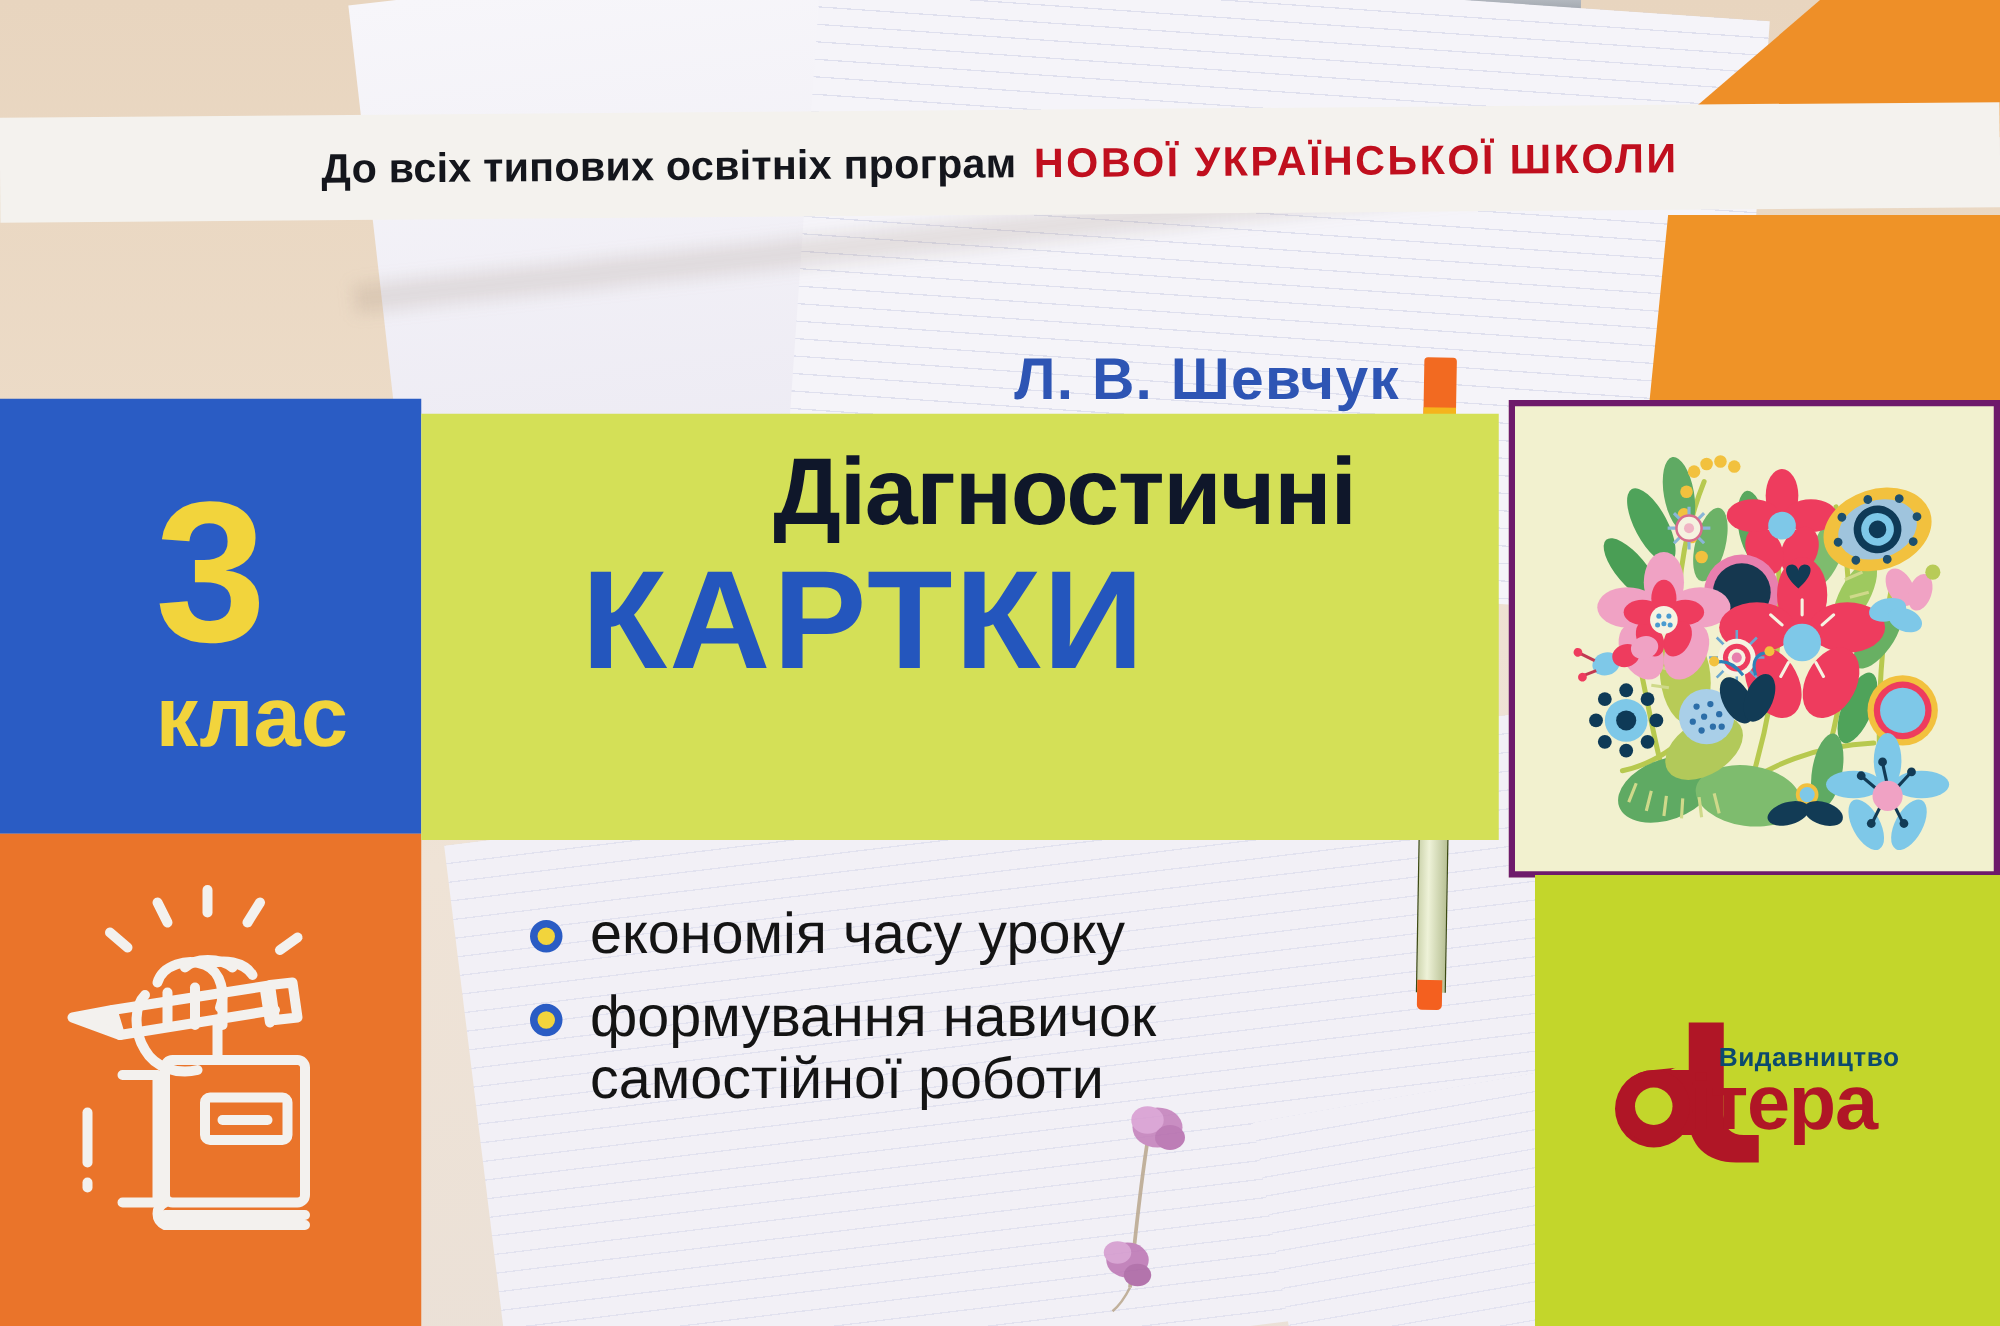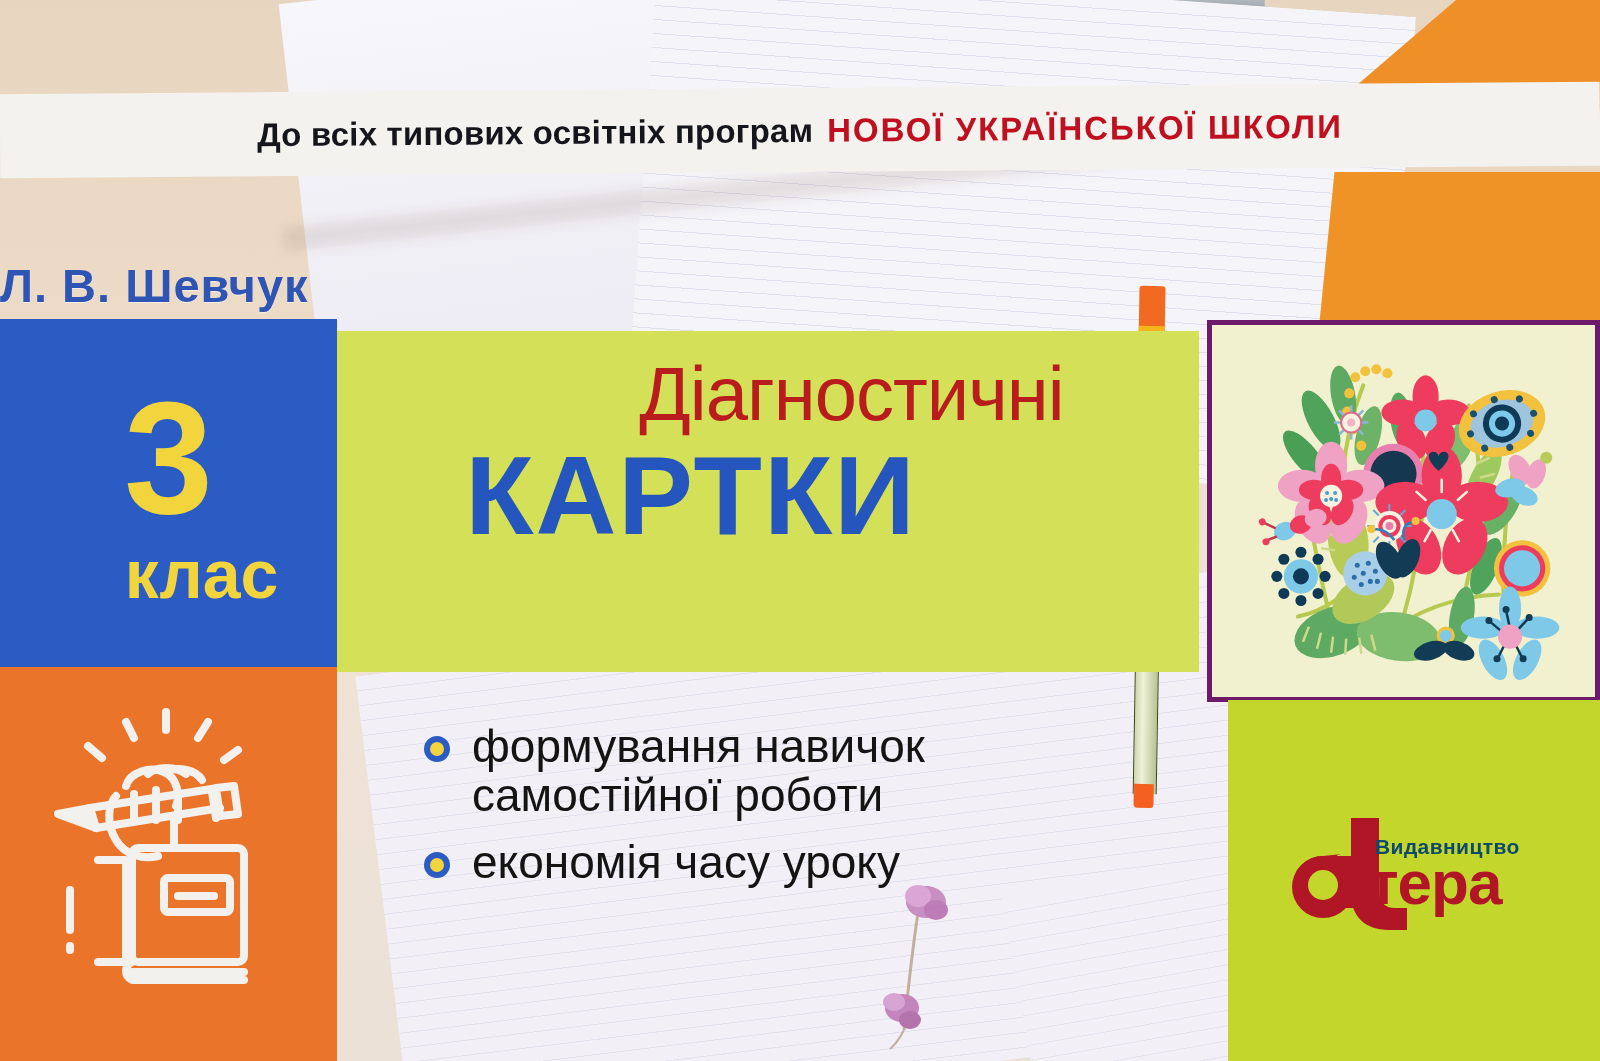--- a/index.html
+++ b/index.html
@@ -50,40 +50,40 @@
   .banner{position:absolute;left:0;top:88px;width:1600px;height:84px;
       background:#f4f2ee;transform:rotate(-0.45deg);}
   .banner-text{position:absolute;left:0;top:95px;width:1600px;height:72px;
       transform:rotate(-0.45deg);
       display:flex;align-items:center;justify-content:center;
       font-size:33px;font-weight:bold;letter-spacing:.2px;white-space:nowrap;}
   .banner-text .dark{color:#14161c;}
   .banner-text .red{color:#c00f1e;letter-spacing:2px;margin-left:14px;}
 
   
-  .author{position:absolute;left:0;top:258px;width:1120px;text-align:left;
+  .author{position:absolute;left:0;top:275px;width:1120px;text-align:right;
       color:#2e55b4;font-size:47px;font-weight:bold;letter-spacing:1px;
       text-shadow:0 1px 0 rgba(255,255,255,.55);}
 
   
   .grade-block{position:absolute;left:0;top:319px;width:337px;height:348px;
       background:#2a5cc4;}
   .grade-num{position:absolute;left:0;top:378px;width:337px;text-align:center;
       color:#f2d43c;font-size:160px;font-weight:bold;line-height:1;}
   .grade-label{position:absolute;left:0;top:540px;width:403px;text-align:center;
       color:#f2d43c;font-size:68px;font-weight:bold;line-height:1;}
   .orange-block{position:absolute;left:0;top:667px;width:337px;height:394px;
       background:#ea742a;}
   .icon-wrap{position:absolute;left:38px;top:700px;width:260px;height:290px;}
 
   
   .title-band{position:absolute;left:337px;top:331px;width:862px;height:341px;
       background:#d4e057;}
   .t1{position:absolute;left:337px;top:356px;width:1029px;text-align:center;
-      color:#b91c1c;font-size:76px;font-weight:normal;letter-spacing:-1px;
+      color:#0f172a;font-size:76px;font-weight:bold;letter-spacing:-1px;
       line-height:1;}
   .t2{position:absolute;left:337px;top:440px;width:708px;text-align:center;
       color:#2456bd;font-size:112px;font-weight:bold;letter-spacing:2px;
       line-height:1;}
   .t3{position:absolute;left:337px;top:556px;width:862px;text-align:center;
       color:#2a5cc4;font-size:80px;font-weight:normal;letter-spacing:-1px;
       line-height:1;}
 
   
   .pen{position:absolute;left:1135px;top:286px;width:26px;height:520px;
@@ -209,26 +209,26 @@
     </svg>
   </div>
 
   <div class="title-band"></div>
   <div class="t1">Діагностичні</div>
   <div class="t2">КАРТКИ</div>
 
   <div class="bullets">
     <div class="bullet-row">
       <span class="dot"></span>
-      <span class="btext" style="white-space:pre-line">формування навичок
-самостійної роботи</span>
+      <span class="btext">економія часу уроку</span>
     </div>
     <div class="bullet-row">
       <span class="dot"></span>
-      <span class="btext">економія часу уроку</span>
+      <span class="btext" style="white-space:pre-line">формування навичок
+самостійної роботи</span>
     </div>
   </div>
 
   <div class="floral-panel">
     <svg viewBox="0 0 380 370">
 
       <g stroke="#b7c94f" stroke-width="4" fill="none" stroke-linecap="round">
         <path d="M150 60 C130 110 120 180 140 250"></path>
         <path d="M205 95 C215 150 210 220 190 290"></path>
         <path d="M255 80 C270 130 268 200 250 270"></path>

